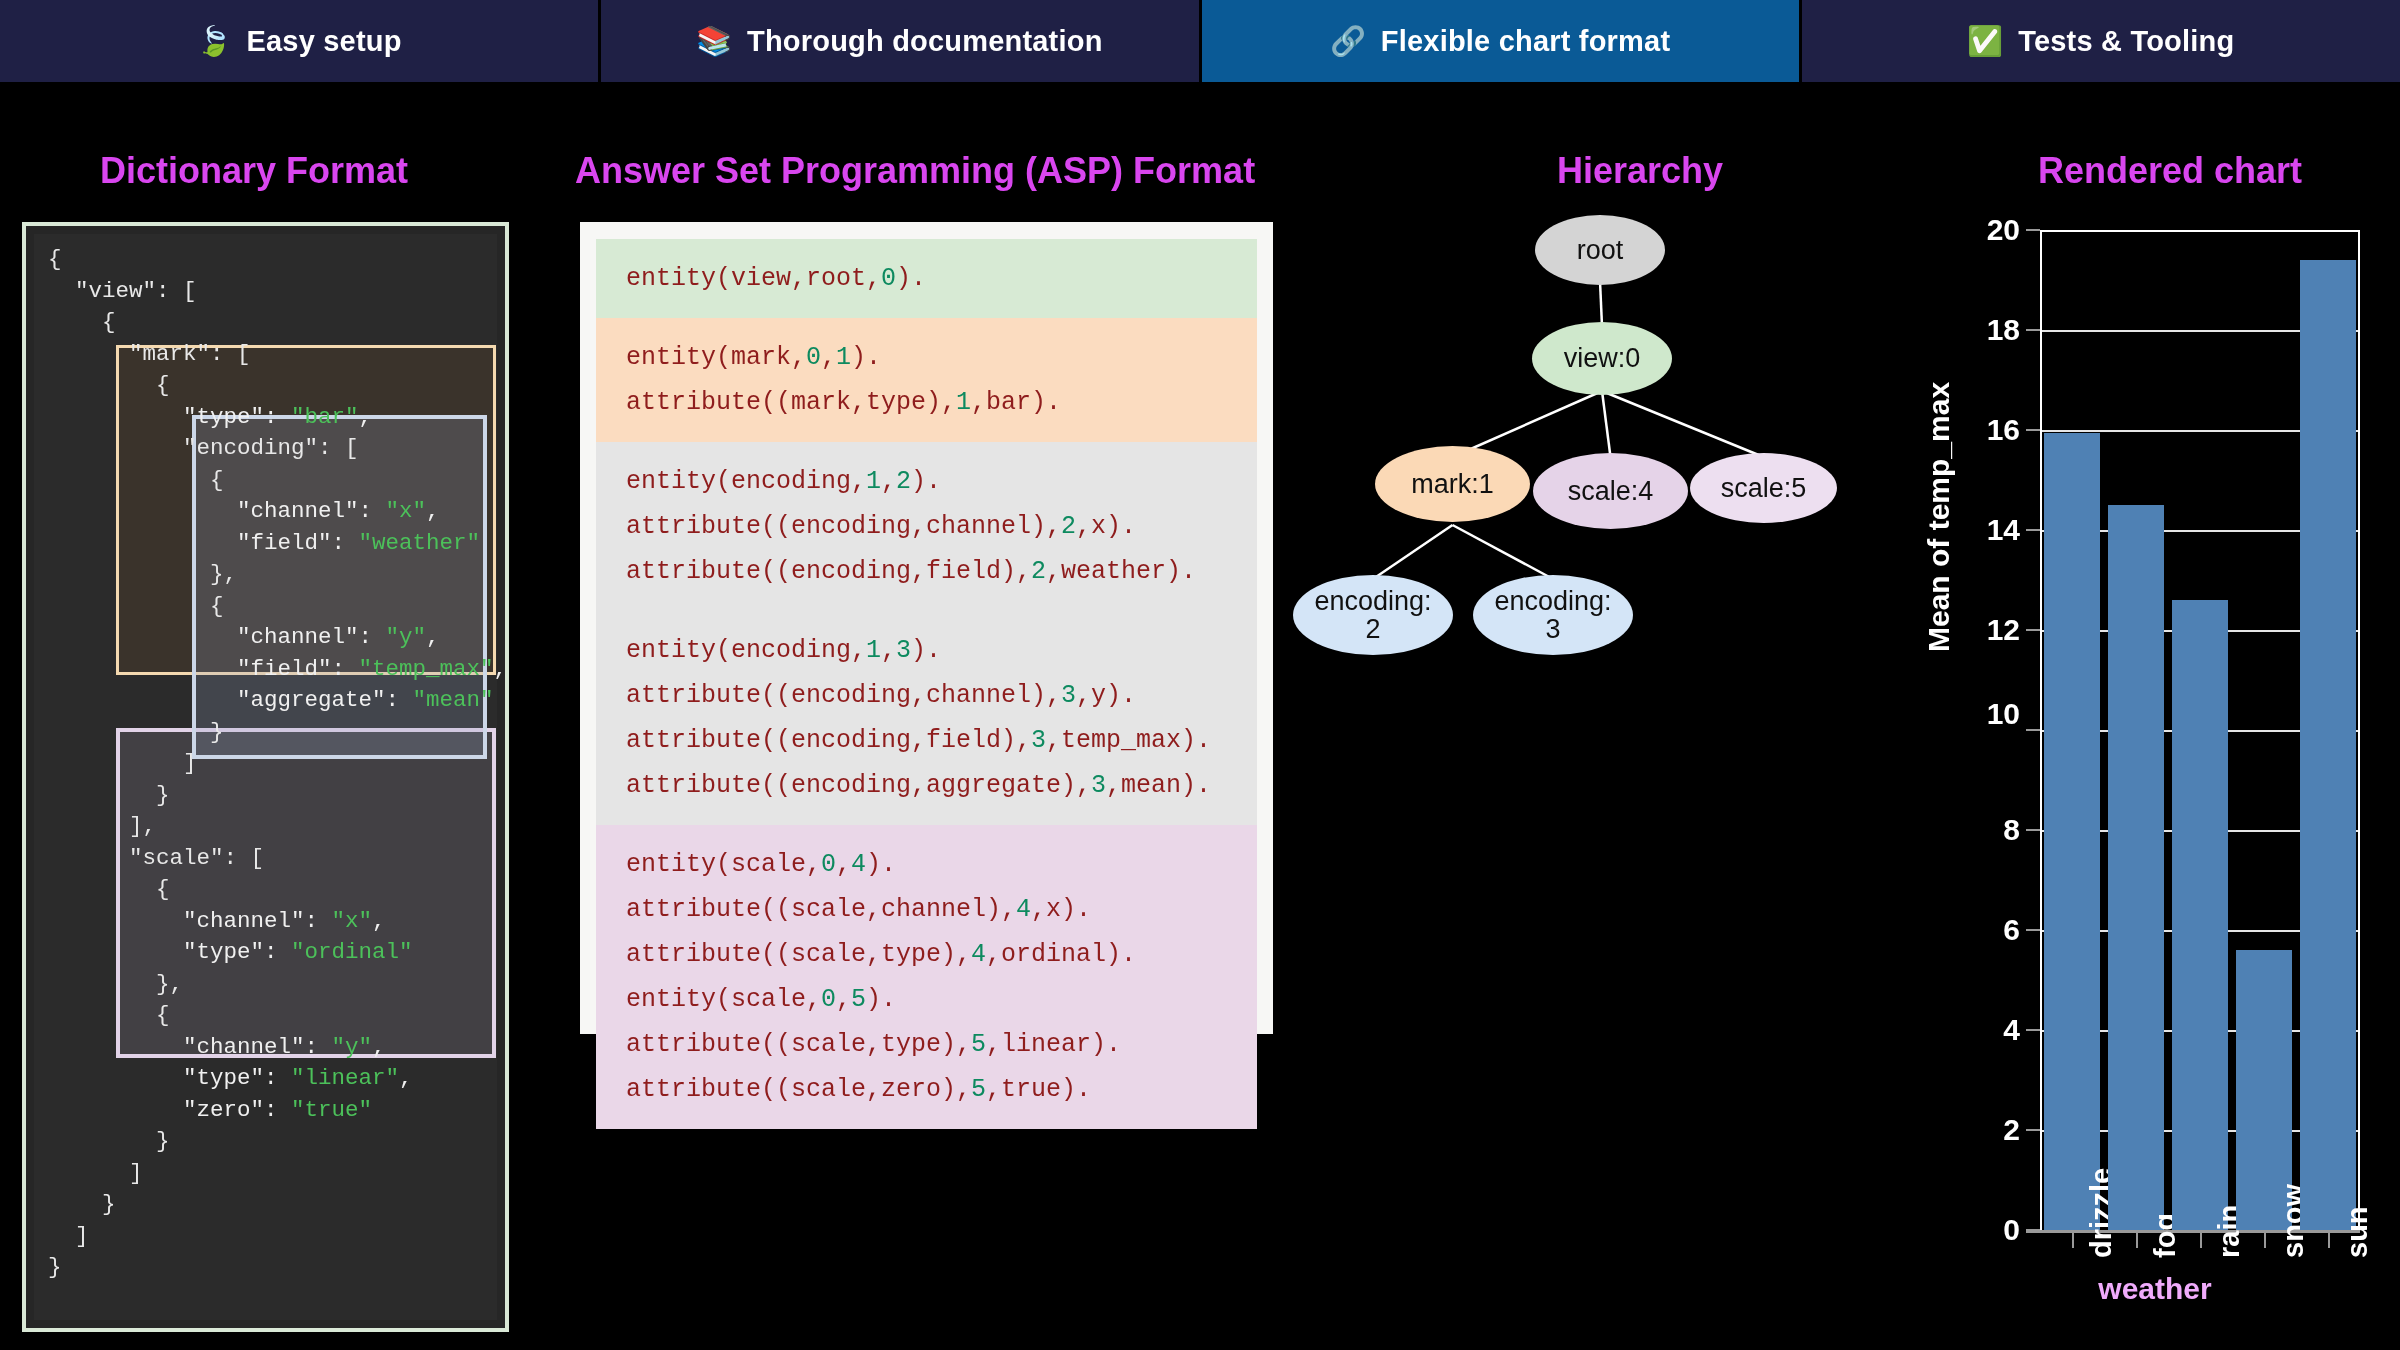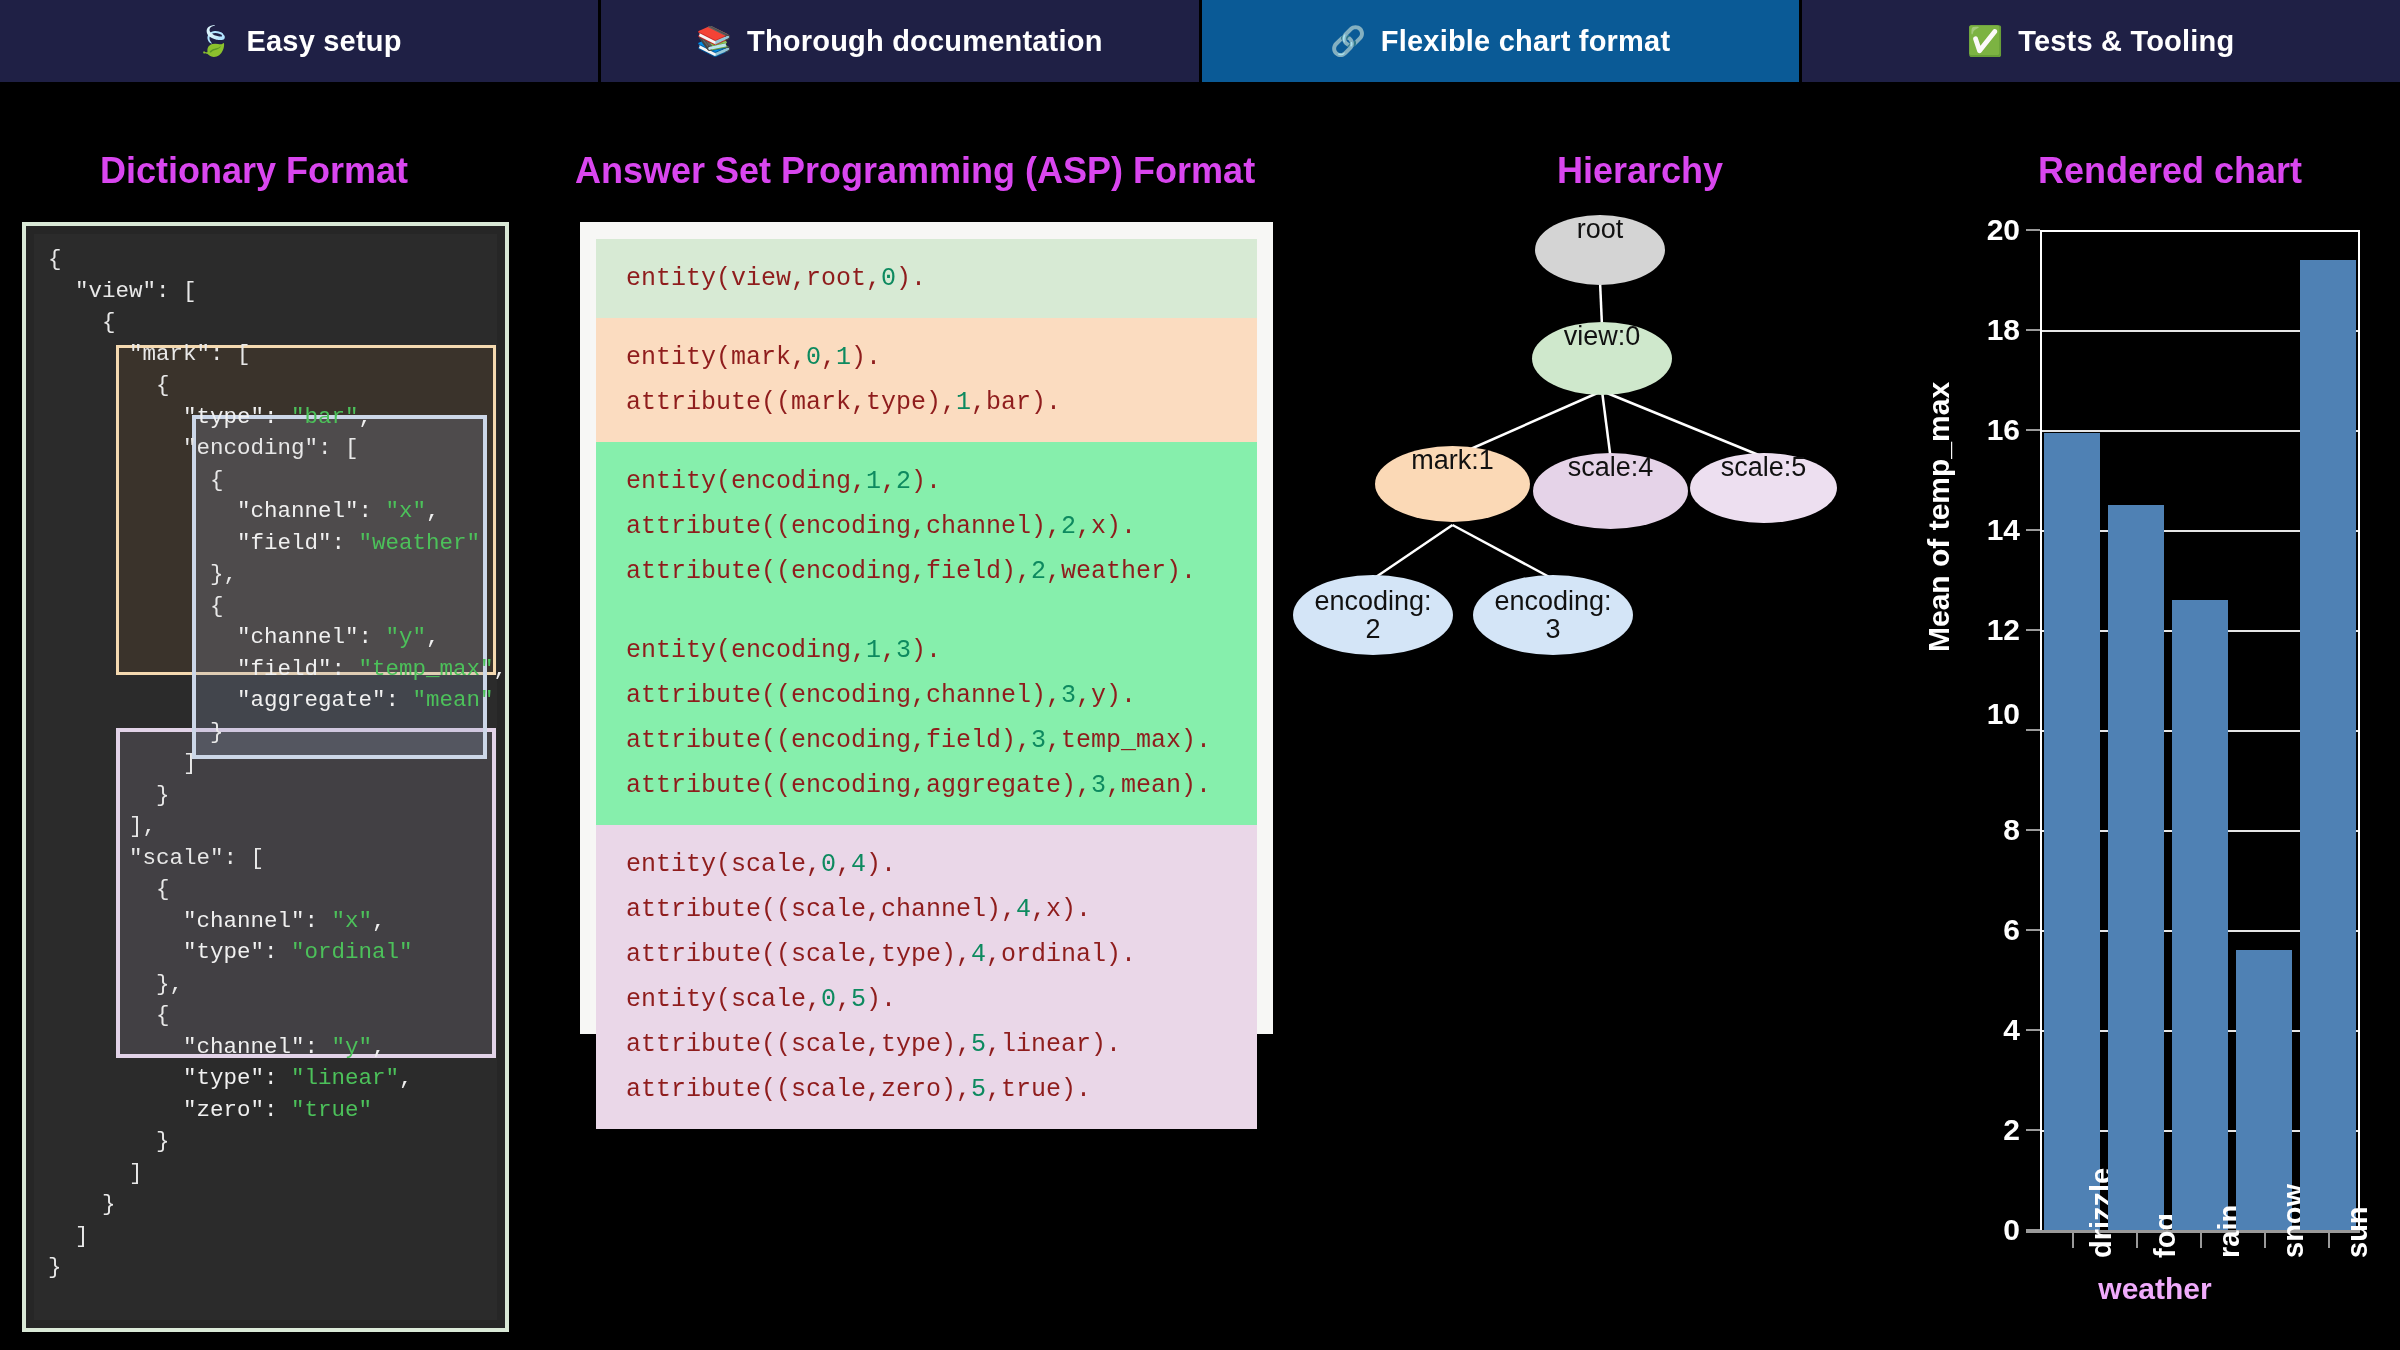--- a/index.html
+++ b/index.html
@@ -53,32 +53,32 @@
   .dcode { position:absolute; left:0; top:10px; width:100%; z-index:5; }
 
   
   .asp-outer {
     position:absolute; left:580px; top:222px; width:693px; height:812px;
     background:#f7f7f5; padding:17px 16px;
   }
   .asp-block { padding:17px 0; }
   .asp-view  { background:#d7ead4; }
   .asp-mark  { background:#fbdcc0; }
-  .asp-enc   { background:#86efac; }
+  .asp-enc   { background:#e5e5e5; }
   .asp-scale { background:#ead7e8; }
   .asp-line {
     font-family:"Liberation Mono", monospace; font-size:25px; line-height:45px;
     color:#8f1d1d; white-space:pre; padding-left:30px;
   }
   .num { color:#0d8a5f; }
 
   
   .hier { position:absolute; left:1290px; top:215px; width:610px; height:430px; }
   .node {
-    position:absolute; display:flex; justify-content:center;
+    position:absolute; display:flex; align-items:center; justify-content:center;
     color:#111111; font-size:27px; border-radius:50%; text-align:center; line-height:1.05;
     z-index:3;
   }
 
   
   .chartwrap { position:absolute; left:1930px; top:222px; width:450px; height:1110px; }
   .ylabel {
     position:absolute; left:-8px; top:430px; transform:rotate(-90deg); transform-origin:left top;
     color:#fff; font-size:30px; font-weight:700; white-space:nowrap;
   }

